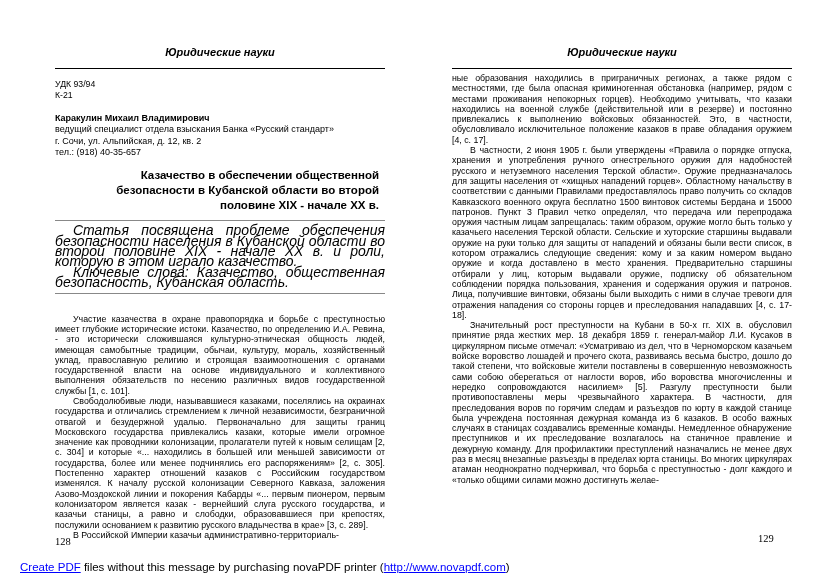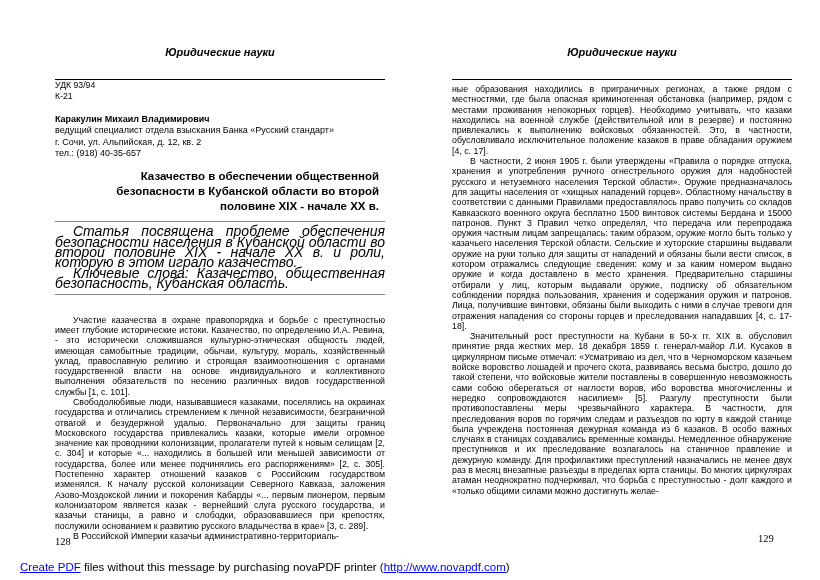--- a/index.html
+++ b/index.html
@@ -15,25 +15,25 @@
   .page { position: absolute; top: 46px; }
   .page-left  { left: 55px;  width: 330px; }
   .page-right { left: 452px; width: 340px; }
 
   .running-head {
     text-align: center;
     font-weight: bold;
     font-style: italic;
     font-size: 11px;
     line-height: 13px;
-    padding-bottom: 20px;
+    padding-bottom: 9px;
     border-bottom: 1.5px solid #000;
   }
 
-  .udc { margin-top: 0; font-size: 8.7px; line-height: 11px; }
+  .udc { margin-top: 10px; font-size: 8.7px; line-height: 11px; }
 
   .author-block { margin-top: 12px; font-size: 9px; line-height: 11.3px; text-align: justify; }
   .author-name { font-weight: bold; }
 
   .article-title {
     margin: 10px 6px 0;
     font-size: 11.5px;
     line-height: 15px;
     font-weight: bold;
     text-align: right;

